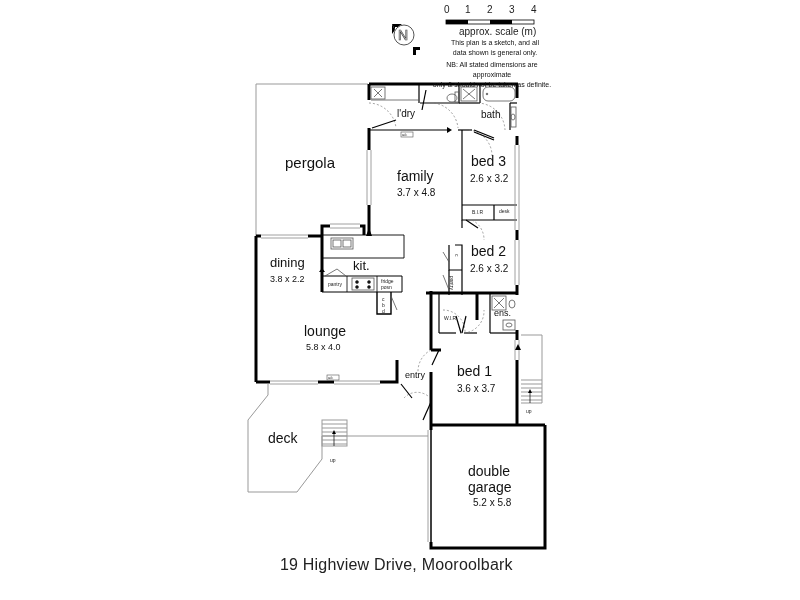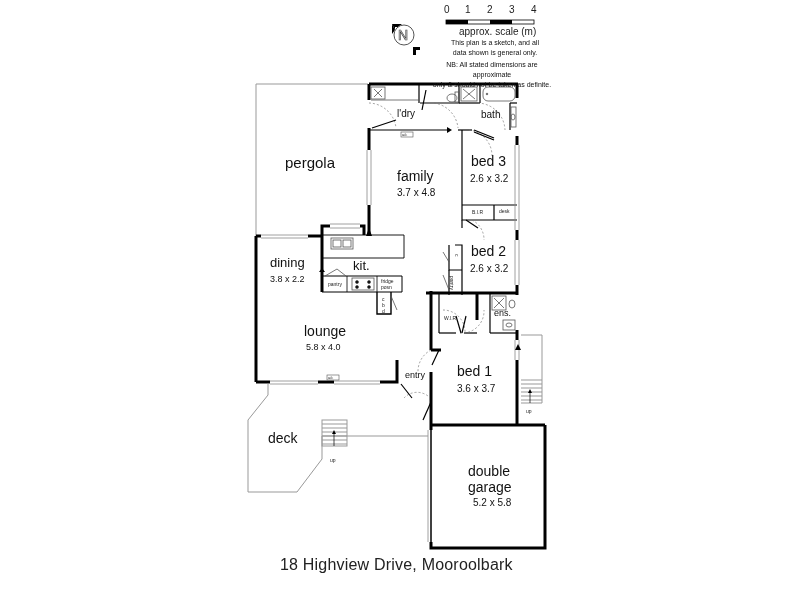--- a/index.html
+++ b/index.html
@@ -275,13 +275,13 @@
 
 <div class="note" style="left:440px; top:38px; width:110px;">
   <div>This plan is a sketch, and all</div>
   <div>data shown is general only.</div>
 </div>
 <div class="note" style="left:428px; top:60px; width:128px;">
   <div>NB: All stated dimensions are approximate</div>
   <div>only &amp; should not be taken as definite.</div>
 </div>
 
-<div class="address">18 Highview Drive, Mooroolbark</div>
+<div class="address">19 Highview Drive, Mooroolbark</div>
 
 </body></html>

